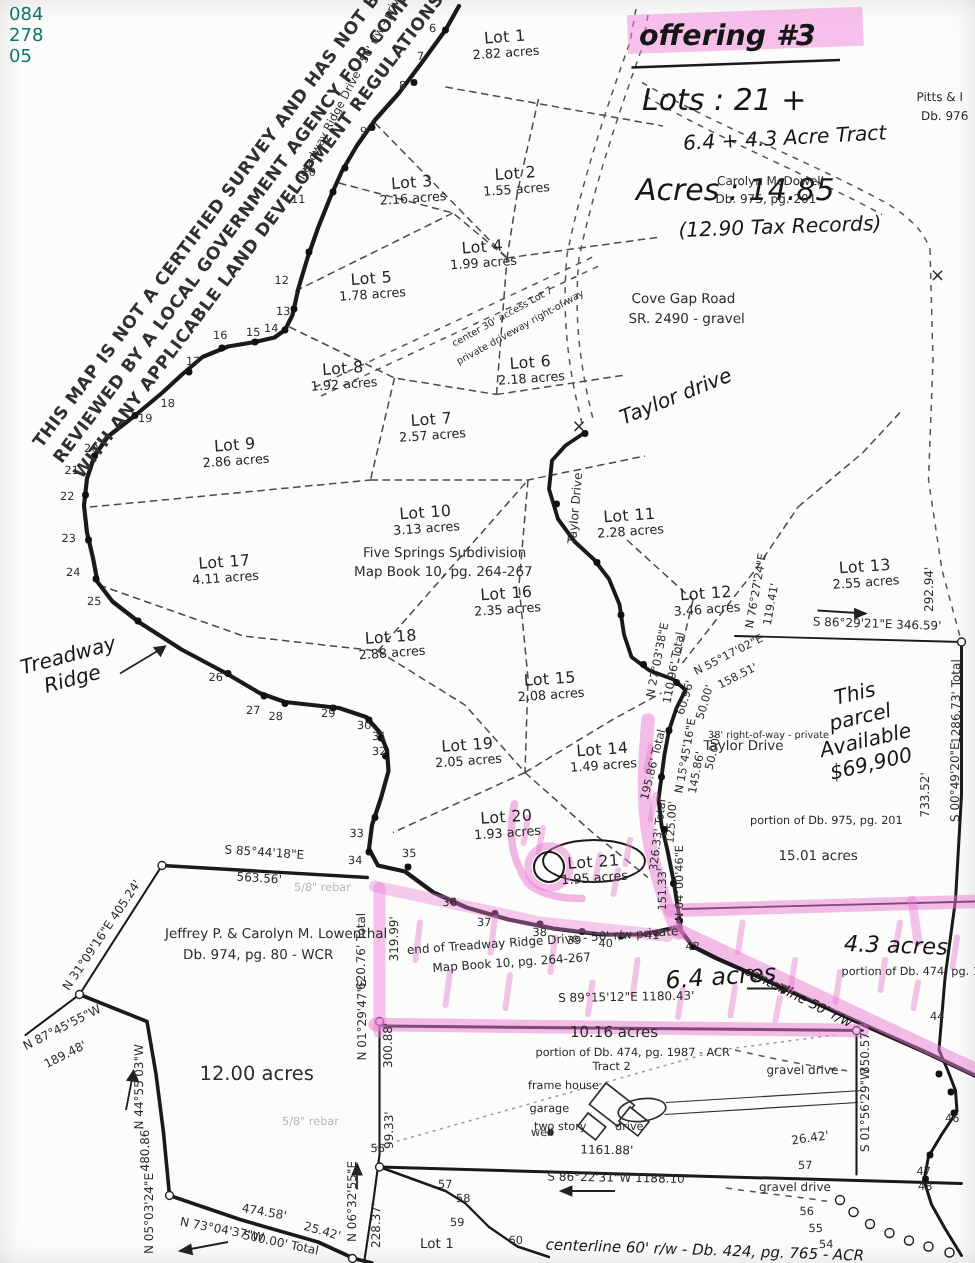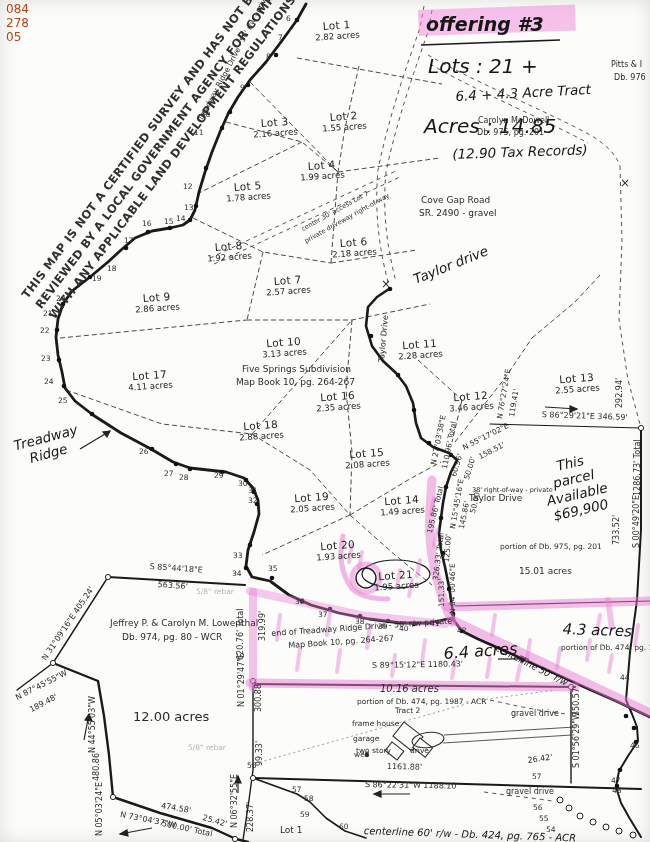--- a/index.html
+++ b/index.html
@@ -2,29 +2,29 @@
 <html><head>
 <meta charset="utf-8">
 <style>
   html,body{margin:0;padding:0;background:#cfcfcc;}
   .page{position:relative;width:650px;height:842px;margin:0 auto;background:#fcfcfa;overflow:hidden;
         box-shadow:inset 0 0 18px rgba(0,0,0,.12);font-family:"DejaVu Sans",sans-serif;}
   svg{position:absolute;left:0;top:0;}
   .t{position:absolute;white-space:nowrap;color:#2b2b2b;font-family:"DejaVu Sans",sans-serif;}
   .r{transform-origin:0 0;}
   .p6{font-size:6.5px;} .p7{font-size:7.5px;} .p8{font-size:8px;} .p9{font-size:9px;}
-  .p10{font-size:10px;font-style:italic;} .p13{font-size:13px;}
+  .p10{font-size:10px;} .p13{font-size:13px;}
   .hw{font-style:italic;color:#161616;}
   .faint{color:#b8b8b4;}
   .num{font-size:7.5px;color:#2e2e2e;}
   .lot{text-align:center;transform:translate(-50%,-50%) rotate(-4deg);color:#242424;}
   .lot .lname{display:block;font-size:10.5px;letter-spacing:.3px;}
   .lot .lacres{display:block;font-size:8.5px;}
   .dis{font-weight:bold;font-size:11.5px;line-height:17px;letter-spacing:.4px;color:#303030;}
-  .corner{font-size:12px;line-height:14px;color:#c2410c;}
+  .corner{font-size:12px;line-height:14px;color:#0f766e;}
   .title{font-size:19px;font-weight:600;}
   .big{font-size:20px;}
   .med{font-size:13.5px;}
 </style>
 </head>
 <body>
 
 <div class="page">
 
 <svg width="650" height="842" viewBox="0 0 650 842">

